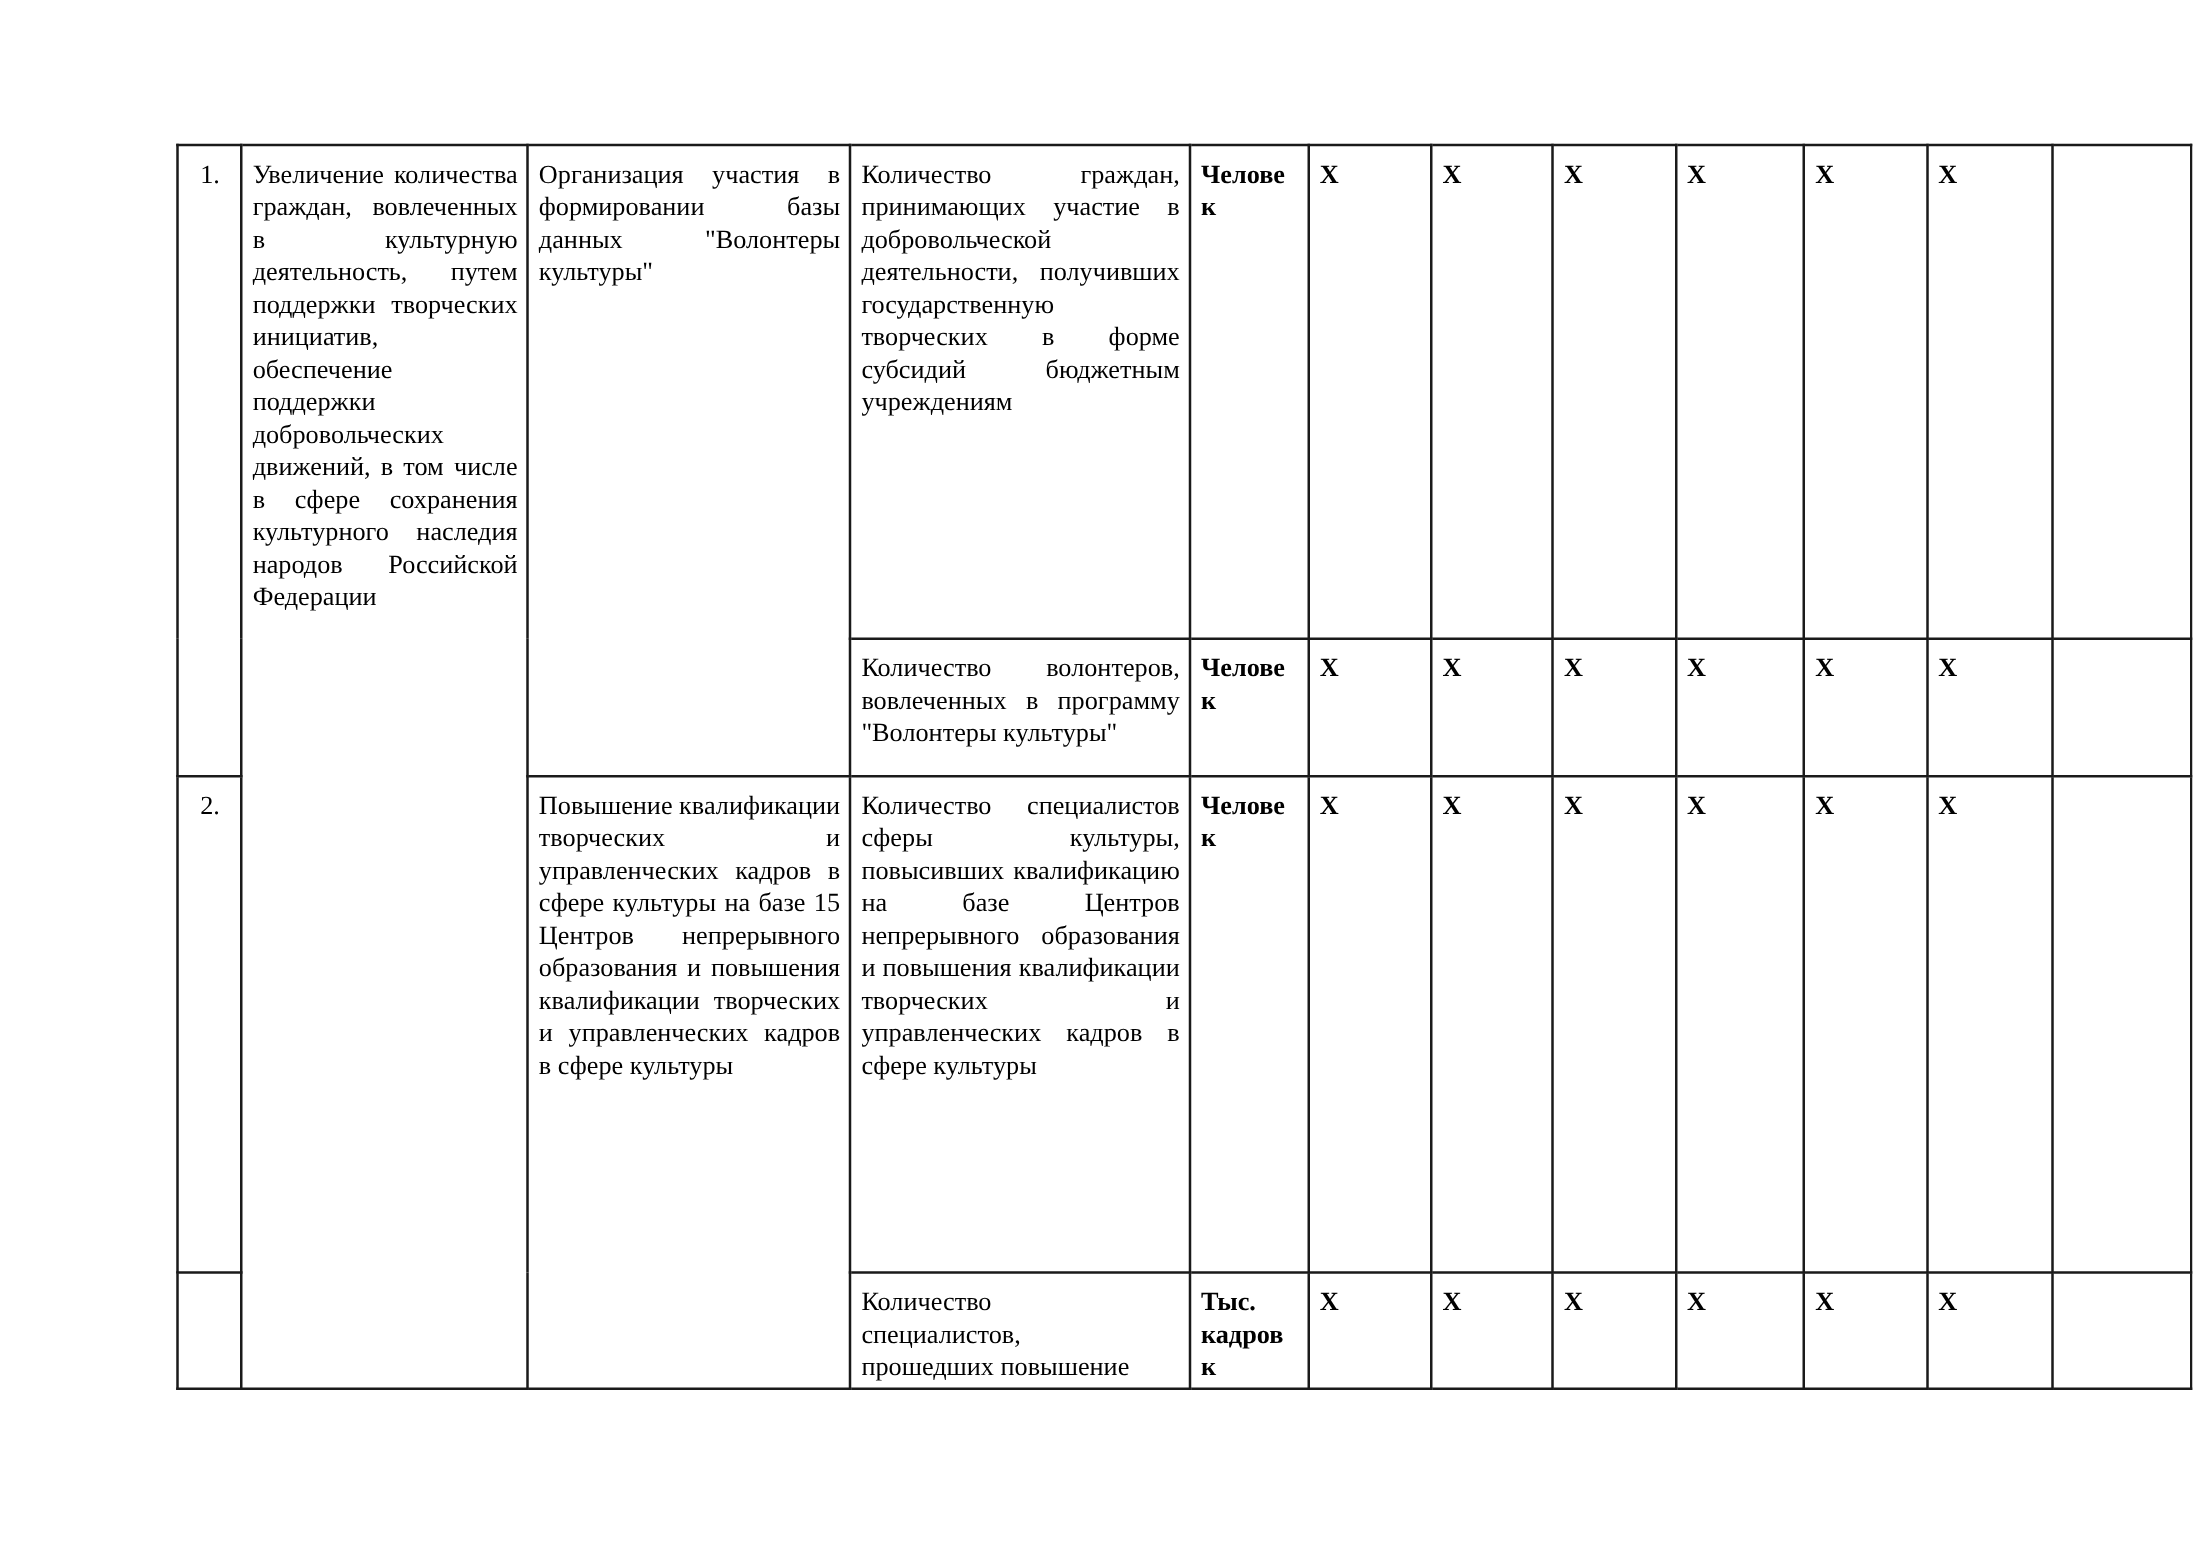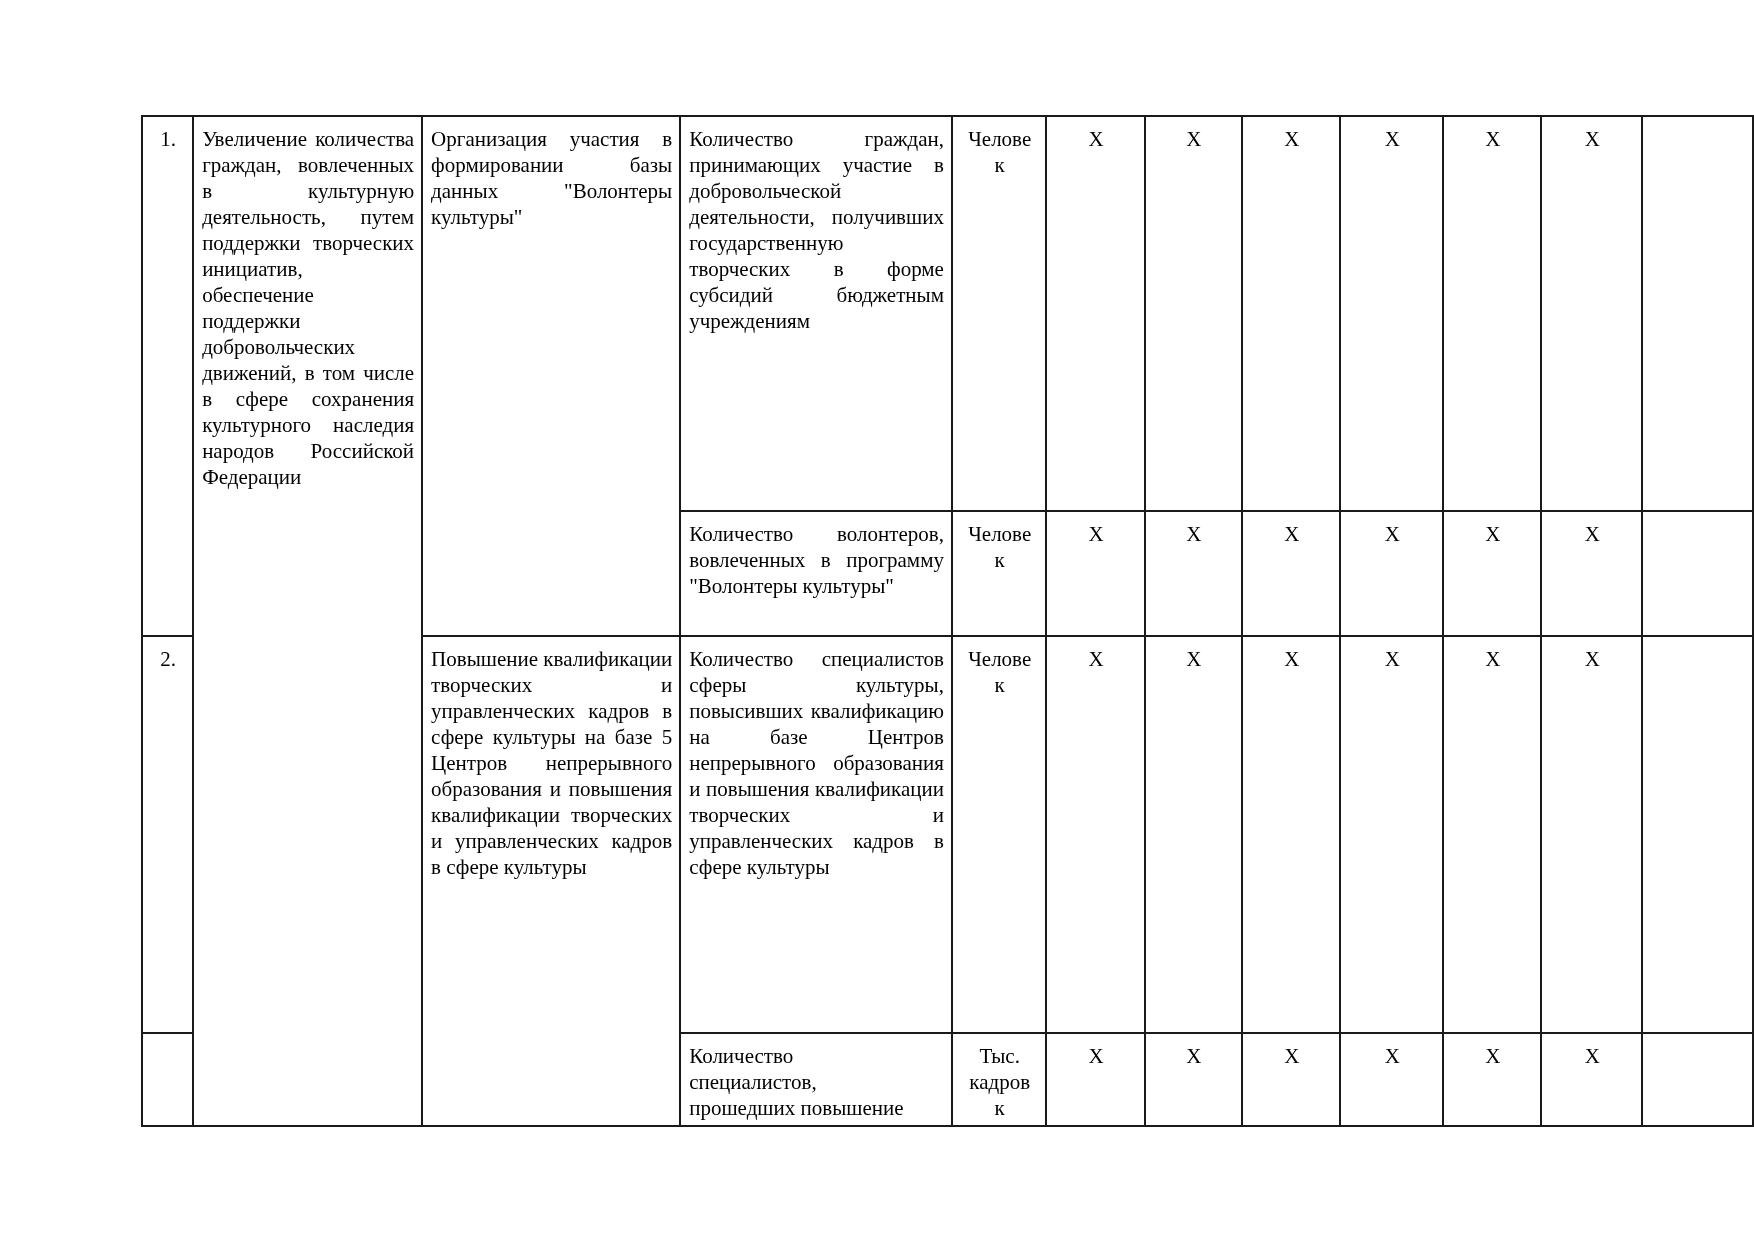--- a/index.html
+++ b/index.html
@@ -29,21 +29,21 @@
   table.doc-table td {
     border: 2px solid #1a1a1a;
     vertical-align: top;
     padding: 9px 7px 4px 8px;
     font-size: 21px;
     line-height: 26px;
     overflow: hidden;
     word-wrap: break-word;
   }
   td.c-just   { text-align: justify; hyphens: none; margin-left: 26px; }
-  td.c-center { text-align: center; padding-left: 4px; padding-right: 4px; }
+  td.c-center { text-align: left; padding-left: 4px; padding-right: 4px; font-weight: bold; }
   .pre        { white-space: pre-line; }
   td.c-num    { text-align: center; padding-left: 2px; padding-right: 6px; }
 </style>
 </head>
 <body>
 
 <div class="page">
   <table class="doc-table">
     <colgroup>
       <col style="width:53px">
@@ -70,36 +70,36 @@
 к</td>
       <td class="c-center">X</td>
       <td class="c-center">X</td>
       <td class="c-center">X</td>
       <td class="c-center">X</td>
       <td class="c-center">X</td>
       <td class="c-center">X</td>
       <td class="c-center"></td>
     </tr>
 
-    <tr style="height:125px">
+    <tr style="height:110px">
       <td class="c-just">Количество волонтеров, вовлеченных в программу "Волонтеры культуры"</td>
       <td class="c-center pre">Челове
 к</td>
       <td class="c-center">X</td>
       <td class="c-center">X</td>
       <td class="c-center">X</td>
       <td class="c-center">X</td>
       <td class="c-center">X</td>
       <td class="c-center">X</td>
       <td class="c-center"></td>
     </tr>
 
     <tr style="height:397px">
       <td class="c-num">2.</td>
-      <td rowspan="2" class="c-just">Повышение квалификации творческих и управленческих кадров в сфере культуры на базе 5 Центров непрерывного образования и повышения квалификации творческих и управленческих кадров в сфере культуры</td>
+      <td rowspan="2" class="c-just">Повышение квалификации творческих и управленческих кадров в сфере культуры на базе 15 Центров непрерывного образования и повышения квалификации творческих и управленческих кадров в сфере культуры</td>
       <td class="c-just">Количество специалистов сферы культуры, повысивших квалификацию на базе Центров непрерывного образования и повышения квалификации творческих и управленческих кадров в сфере культуры</td>
       <td class="c-center pre">Челове
 к</td>
       <td class="c-center">X</td>
       <td class="c-center">X</td>
       <td class="c-center">X</td>
       <td class="c-center">X</td>
       <td class="c-center">X</td>
       <td class="c-center">X</td>
       <td class="c-center"></td>

